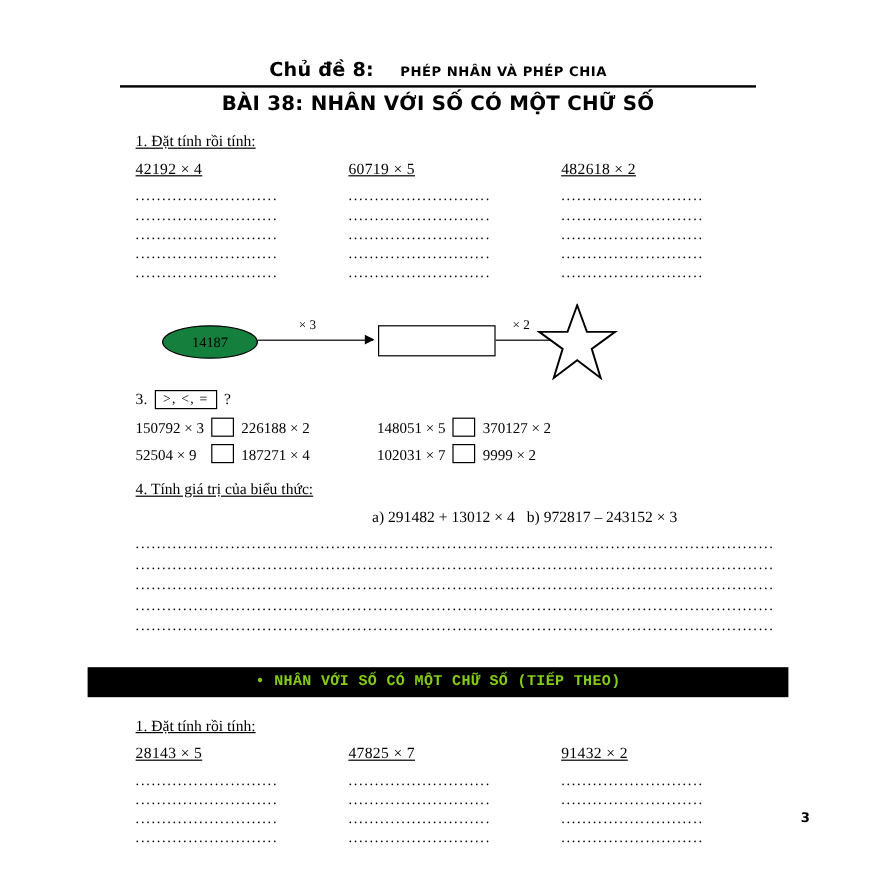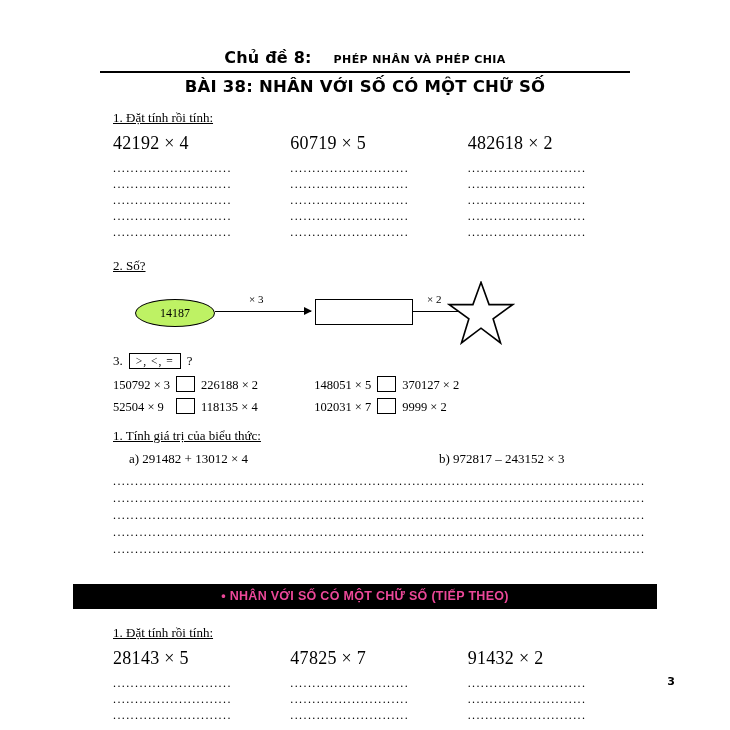--- a/index.html
+++ b/index.html
@@ -67,23 +67,24 @@
     margin: 0 0 7px 0;
     text-decoration: underline;
   }
   .cols {
     display: flex;
   }
   .col {
     width: 33.33%;
   }
   .expr {
-    font-size: 18px;
+    font-size: 13px;
     margin-bottom: 6px;
     letter-spacing: 0.3px;
+    text-decoration: underline;
   }
   .dots {
     color: #000;
     font-size: 12px;
     letter-spacing: 1.4px;
     line-height: 16px;
     white-space: nowrap;
     overflow: hidden;
   }
   .dots-row {
@@ -105,21 +106,21 @@
     left: 0;
     top: 18px;
     width: 78px;
     height: 26px;
     border: 1.3px solid #000;
     border-radius: 50%;
     display: flex;
     align-items: center;
     justify-content: center;
     font-size: 12px;
-    background: #bef264;
+    background: #15803d;
   }
   .rect {
     position: absolute;
     left: 180px;
     top: 18px;
     width: 96px;
     height: 24px;
     border: 1.3px solid #000;
     background: #fff;
   }
@@ -189,34 +190,34 @@
 
   
   .ex4 {
     margin-top: 10px;
   }
   .ex4-row {
     display: flex;
     font-size: 13px;
     margin: 6px 0 2px 0;
   }
-  .ex4-a { width: 300px; padding-left: 16px; }
+  .ex4-a { width: 300px; padding-left: 16px; text-align: right; }
   .ex4-b { padding-left: 10px; font-family: Liberation Serif, serif; }
   .wide-dots {
     margin-top: 6px;
   }
   .wide-dots .dots-row { height: 17px; }
 
   
   .banner {
     margin: 26px 18px 0 18px;
     background: #000;
-    color: #ec4899;
+    color: #84cc16;
     text-align: center;
-    font-family: Liberation Sans, sans-serif;
+    font-family: Liberation Mono, monospace;
     font-weight: bold;
     font-size: 12.5px;
     padding: 5px 0 6px 0;
     letter-spacing: 0.3px;
   }
 
   
   .page-number {
     position: absolute;
     right: 55px;
@@ -264,21 +265,20 @@
           <div class="dots dots-row">...........................</div>
           <div class="dots dots-row">...........................</div>
           <div class="dots dots-row">...........................</div>
           <div class="dots dots-row">...........................</div>
           <div class="dots dots-row">...........................</div>
         </div>
       </div>
     </div>
 
     <div class="ex2">
-      <div class="ex-title">2. Số?</div>
       <div class="flow">
         <div class="ellipse">14187</div>
         <div class="arrow" style="left:80px; width:96px;"></div>
         <div class="arrow-label" style="left:114px;">× 3</div>
         <div class="rect"></div>
         <div class="arrow" style="left:278px; width:60px;"></div>
         <div class="arrow-label" style="left:292px;">× 2</div>
         <svg class="star" viewBox="0 0 100 95">
           <polygon points="50,2 62,35 97,35 68,56 79,92 50,70 21,92 32,56 3,35 38,35" fill="#ffffff" stroke="#000000" stroke-width="2.4"></polygon>
         </svg>
@@ -298,32 +298,32 @@
           <td><span class="blank-box"></span></td>
           <td class="cmp-right">226188 × 2</td>
           <td class="cmp-gapcol"></td>
           <td class="cmp-left">148051 × 5</td>
           <td><span class="blank-box"></span></td>
           <td class="cmp-right">370127 × 2</td>
         </tr>
         <tr>
           <td class="cmp-left">52504 × 9</td>
           <td><span class="blank-box"></span></td>
-          <td class="cmp-right">118135 × 4</td>
+          <td class="cmp-right">187271 × 4</td>
           <td class="cmp-gapcol"></td>
           <td class="cmp-left">102031 × 7</td>
           <td><span class="blank-box"></span></td>
           <td class="cmp-right">9999 × 2</td>
         </tr>
       </tbody>
         </table>
     </div>
 
     <div class="ex4">
-      <div class="ex-title">1. Tính giá trị của biểu thức:</div>
+      <div class="ex-title">4. Tính giá trị của biểu thức:</div>
       <div class="ex4-row">
         <div class="ex4-a">a) 291482 + 13012 × 4</div>
         <div class="ex4-b">b) 972817 – 243152 × 3</div>
       </div>
       <div class="wide-dots">
         <div class="dots dots-row">..............................................................................................................................</div>
         <div class="dots dots-row">..............................................................................................................................</div>
         <div class="dots dots-row">..............................................................................................................................</div>
         <div class="dots dots-row">..............................................................................................................................</div>
         <div class="dots dots-row">..............................................................................................................................</div>

